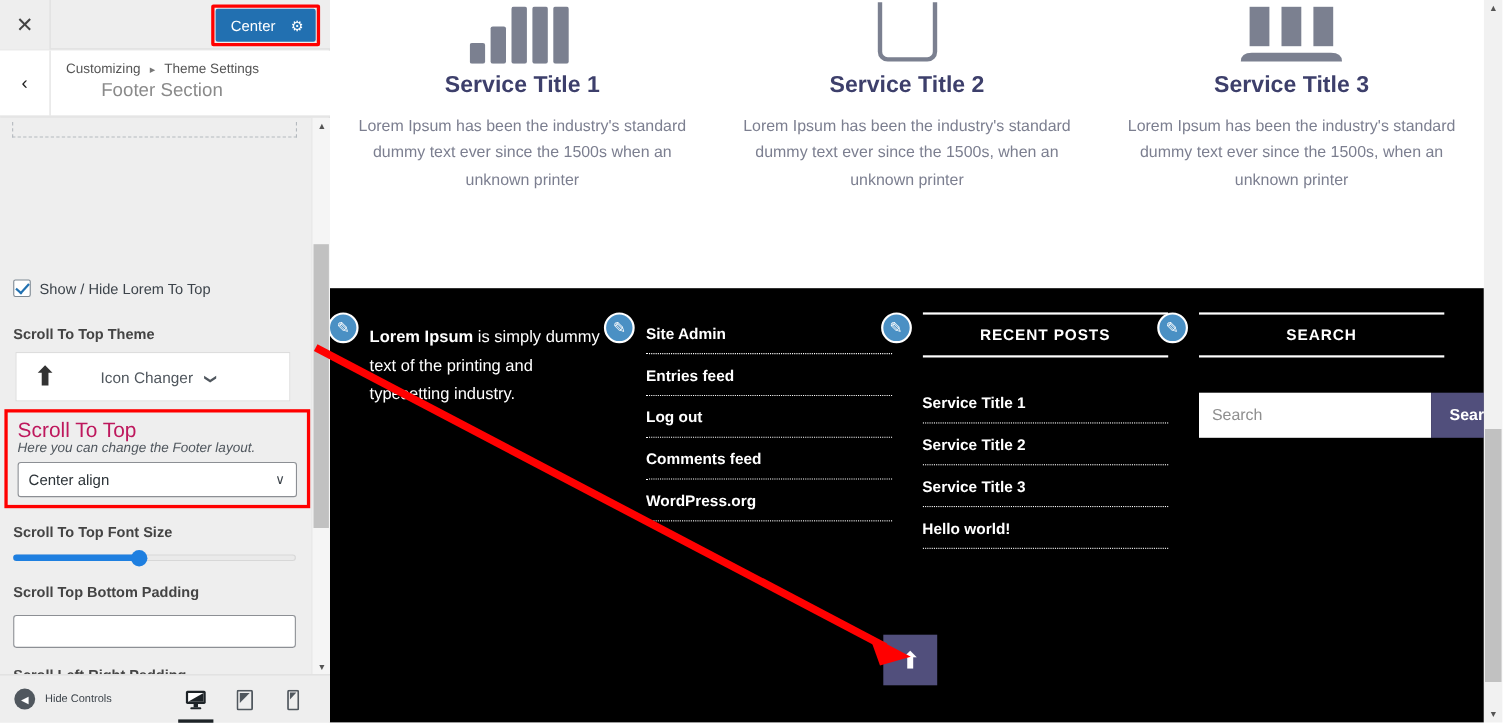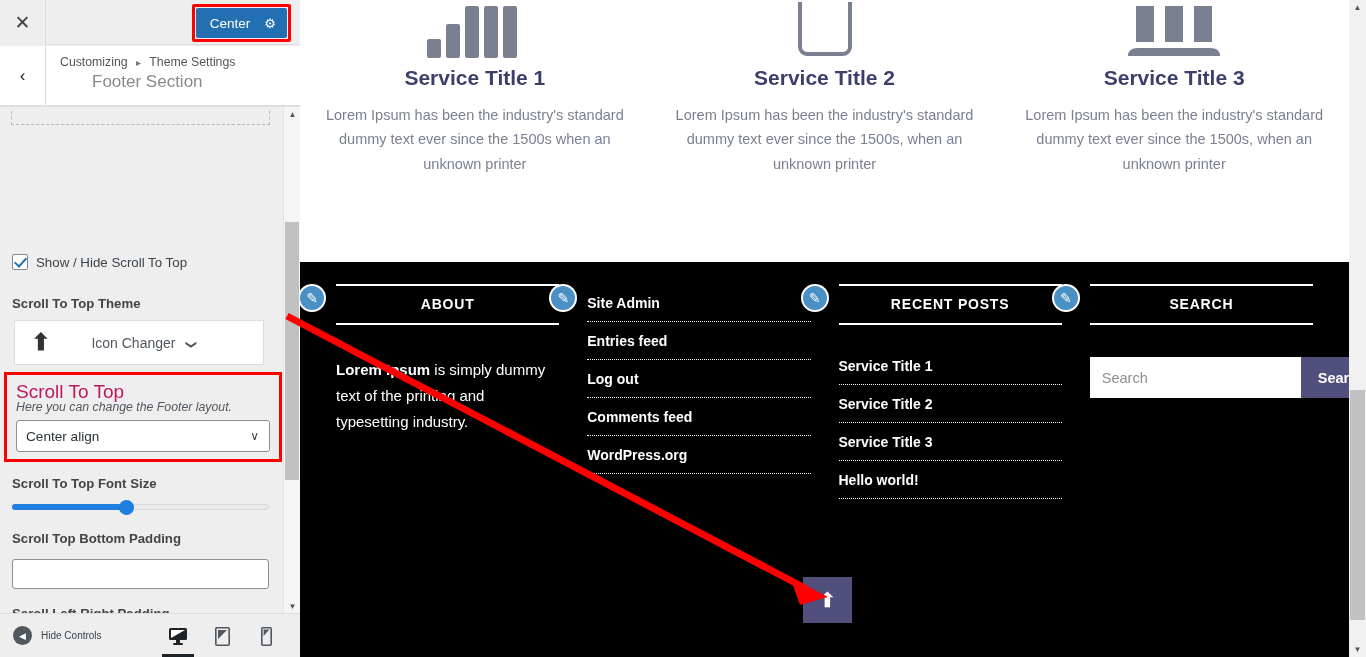--- a/index.html
+++ b/index.html
@@ -256,21 +256,21 @@
       </div>
       <div class="sec-title">Footer Section</div>
     </div>
 
     <div class="controls">
 
       <div class="dashed-stub"></div>
 
       <div class="ctl-check">
         <div class="cb"></div>
-        <span class="lbl">Show / Hide Scroll To Top</span>
+        <span class="lbl">Show / Hide Lorem To Top</span>
       </div>
 
       <div class="lbl-main" style="top:189px">Scroll To Top Theme</div>
 
       <div class="icon-picker">
         <span class="arrow-up">⬆</span>
         <span class="ip-label">
           <span>Icon Changer</span>
           <span class="chev" style="display:inline-block;transform:rotate(90deg)">❯</span>
         </span>
@@ -376,25 +376,20 @@
         <div class="svc-title">Service Title 3</div>
         <div class="svc-text">Lorem Ipsum has been the industry's standard dummy text ever since the 1500s, when an unknown printer</div>
       </div>
     </div>
 
     <div class="footer">
       <div class="fcols">
 
         <div class="fcol">
           <div class="edit-pencil">✎</div>
-          <div class="fcol-head">
-            <div class="rule"></div>
-            <div class="fcol-title">ABOUT</div>
-            <div class="rule"></div>
-          </div>
           <div class="about-text">
             <b>Lorem Ipsum</b><span> is simply dummy text of the printing and typesetting industry.</span>
           </div>
         </div>
 
         <div class="fcol">
           <div class="edit-pencil">✎</div>
           <div class="flink-list">
             <div class="flink">Site Admin</div>
             <div class="flink">Entries feed</div>

